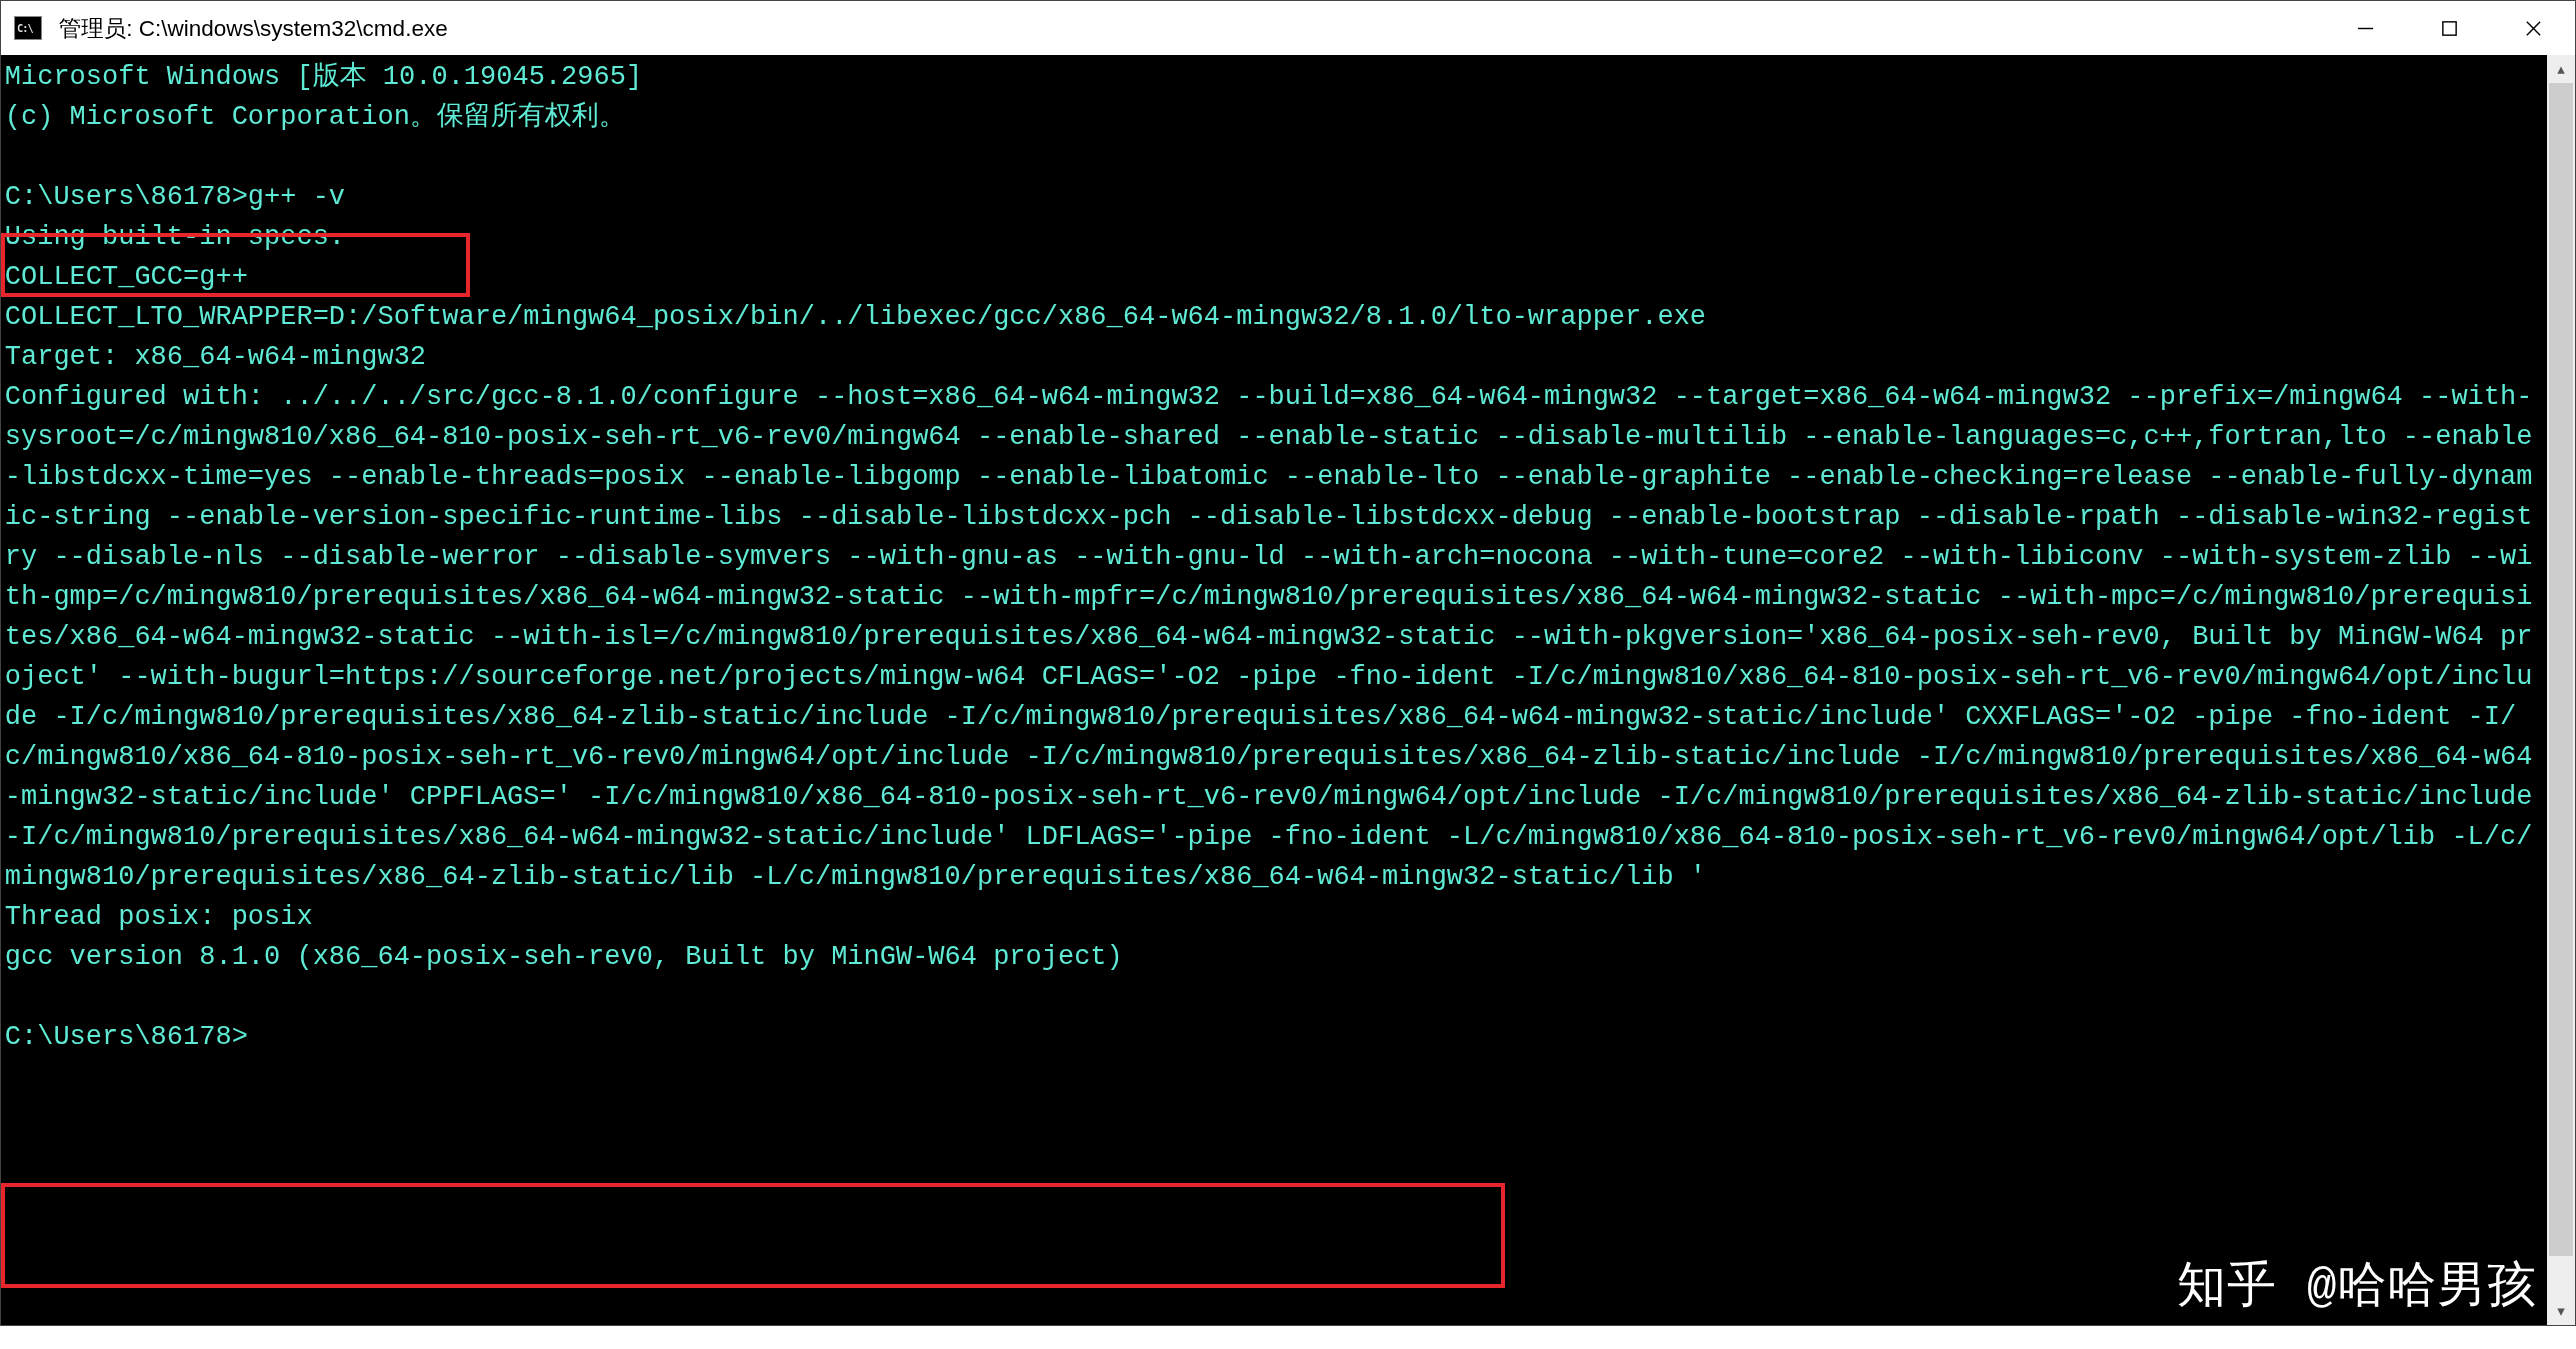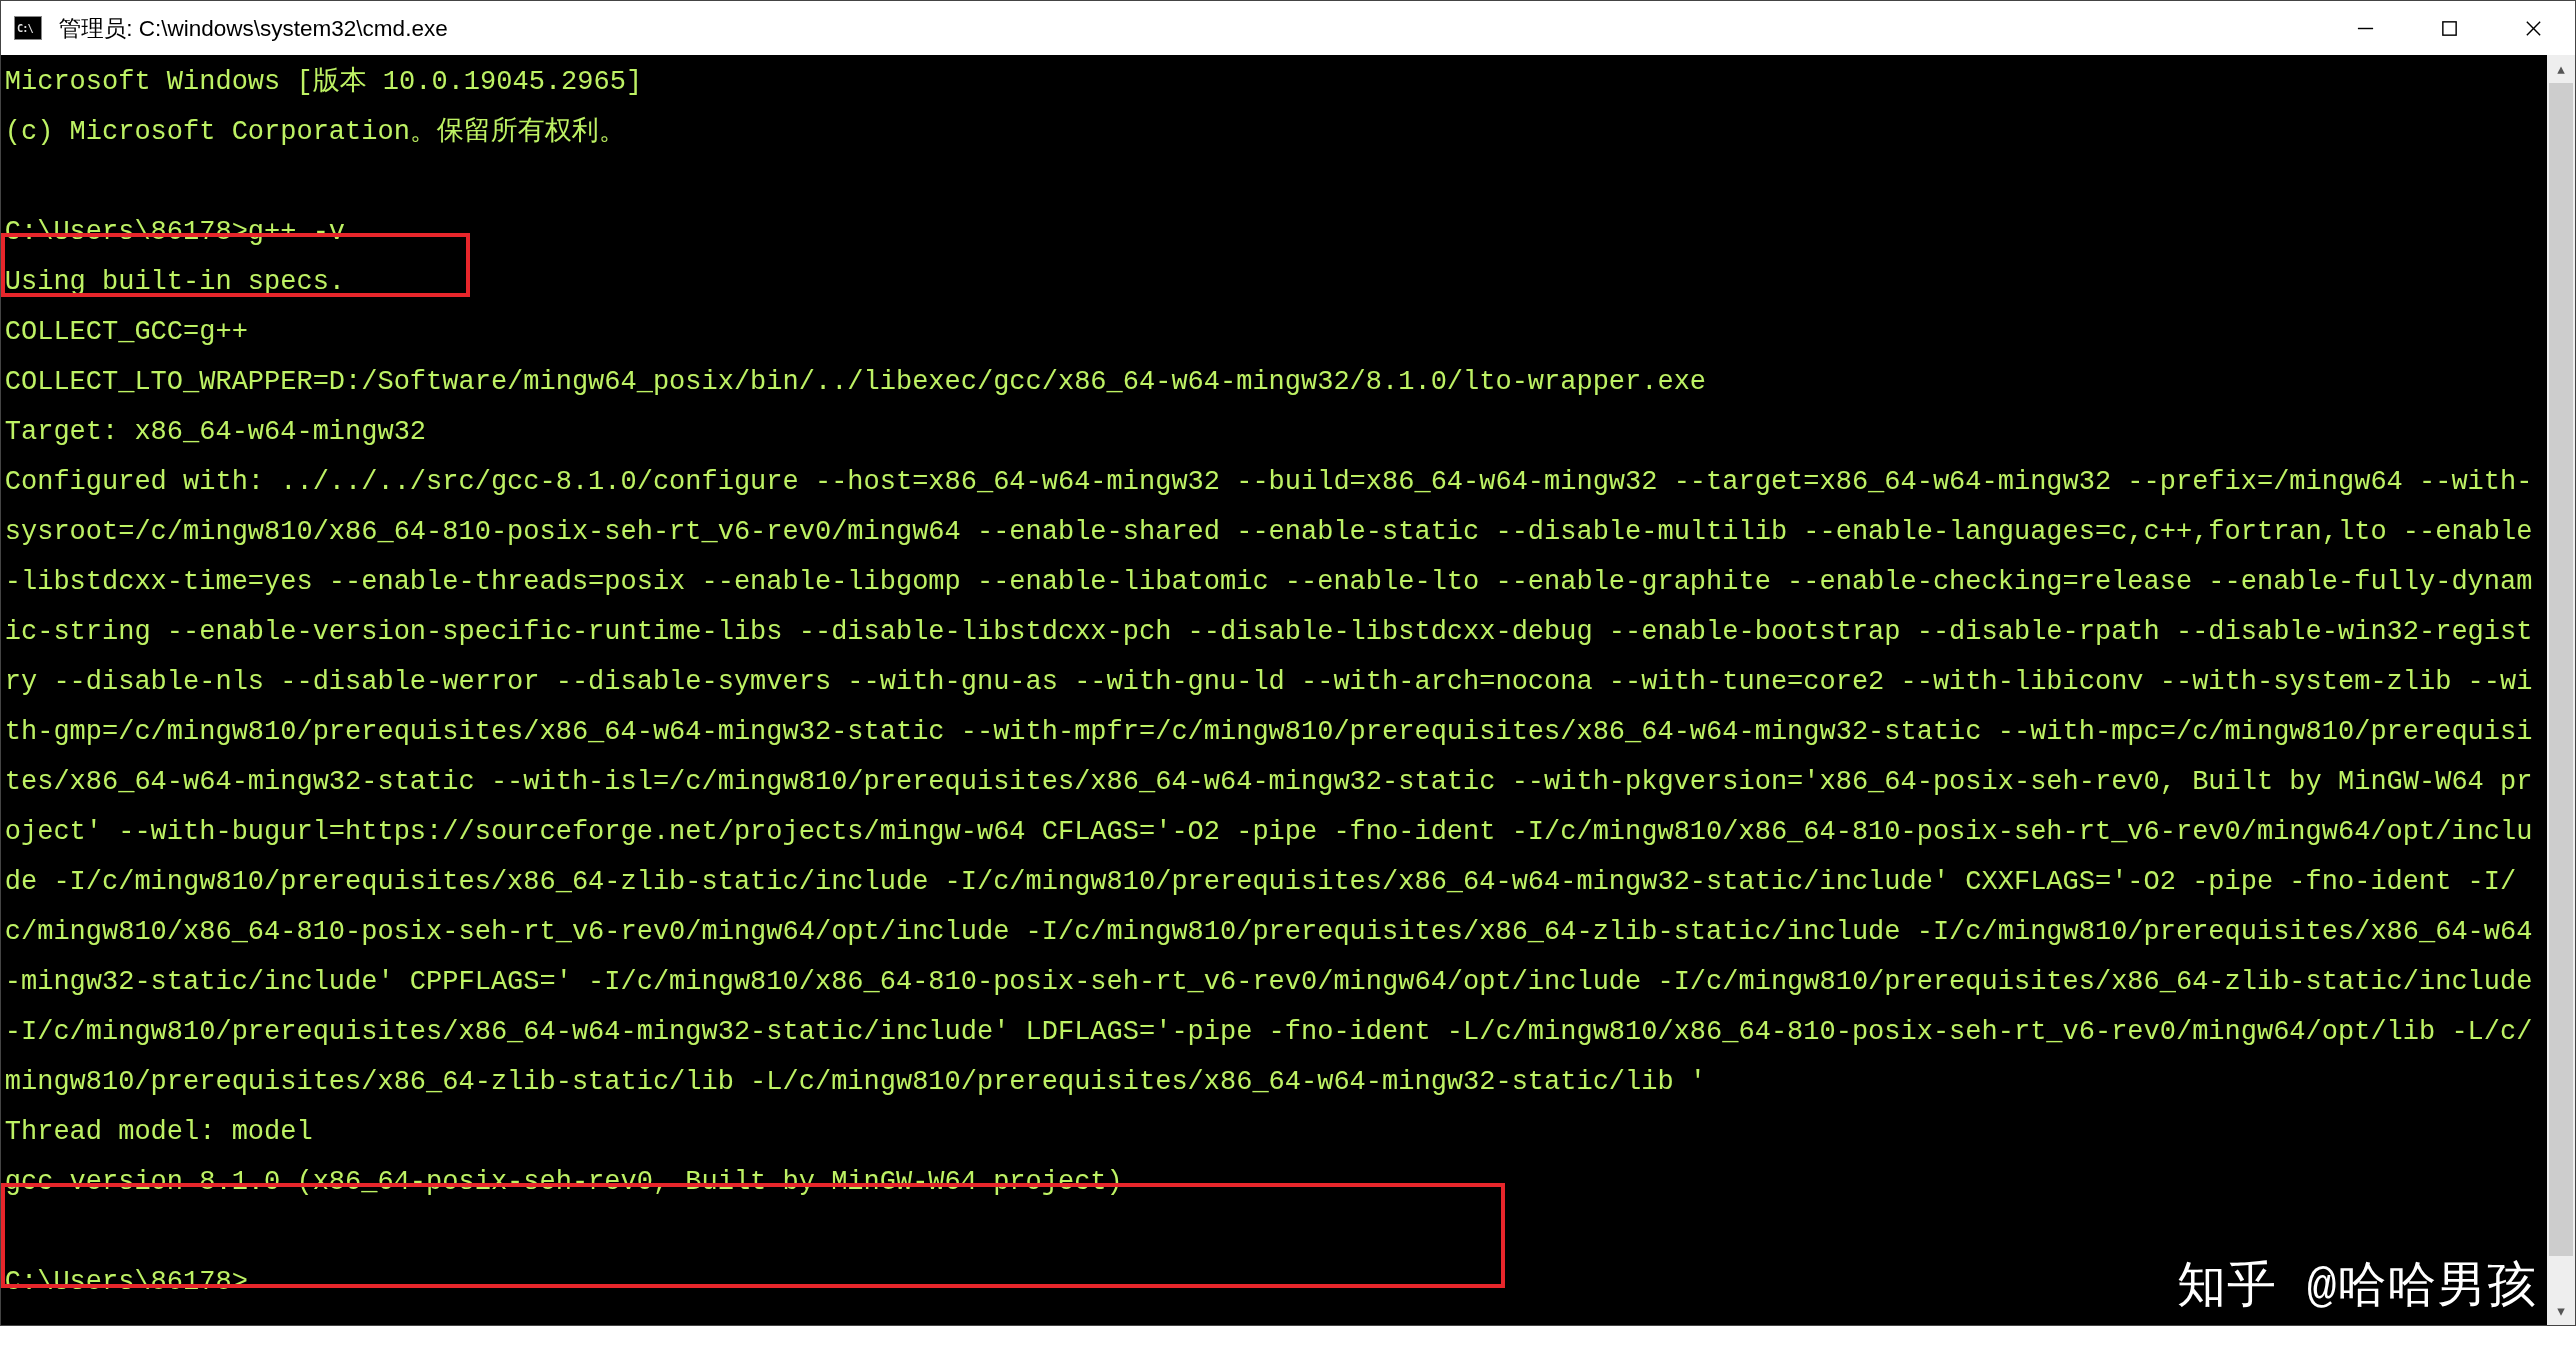--- a/index.html
+++ b/index.html
@@ -10,26 +10,26 @@
   .cmd-icon { width: 28px; height: 24.4px; background: #000; border: 0.9px solid #888; position: relative; }
   .cmd-icon::after { content: "C:\\"; color: #ddd; font: 700 10.3px/24.4px Consolas, monospace; position: absolute; left: 1.9px; top: -0.9px; letter-spacing: -0.9px; }
   .title-text { flex: 0 0 auto; font-size: 22.5px; color: #000; margin-left: 3.8px; }
   .title-spacer { flex: 1 1 auto; }
   .win-btn { width: 84px; height: 54px; display: flex; align-items: center; justify-content: center; color: #000; }
   .win-btn svg { width: 19px; height: 19px; }
   .terminal-area { position: relative; flex: 1 1 auto; background: #000; color: #c8c8c8; overflow: hidden; }
   .terminal-area pre {
     font-family: "NSimSun","SimSun","Courier New",Consolas,monospace;
     font-size: 27px;
-    line-height: 50px;
+    line-height: 40px;
     white-space: pre-wrap;
     word-break: break-all;
     padding: 1.9px 3.8px 1.9px 3.8px;
     margin: 0;
-    color: #bef264;
+    color: #5eead4;
     width: calc(100% - 28px);
   }
   .highlight-box { position: absolute; border: 4.7px solid #e7262b; pointer-events: none; }
   .hb1 { left: 0px; top: 178px; width: 469px; height: 64px; }
   .hb2 { left: 0px; top: 1128px; width: 1504px; height: 105px; }
   .scrollbar { position: absolute; right: 0; top: 0; bottom: 0; width: 28px; background: #eee; }
   .scroll-up, .scroll-down { width: 28px; height: 28px; background: #eee; display:flex; align-items:center; justify-content:center; color:#555; font-size:15px; }
   .scroll-down { position:absolute; bottom:0; }
   .scroll-thumb { position: absolute; left: 1.9px; right: 1.9px; top: 28px; height: 1173px; background: #cdcdcd; }
   .watermark { position: absolute; right: 38px; bottom: 7.5px; color: #fff; font-size: 49px; font-family: Liberation Mono, monospace; letter-spacing: 0.9px; pointer-events: none; }
@@ -66,21 +66,21 @@
   <div class="terminal-area">
 <pre><span>Microsoft Windows [版本 10.0.19045.2965]</span>
 <span>(c) Microsoft Corporation。保留所有权利。</span>
 
 <span>C:\Users\86178&gt;g++ -v</span>
 <span>Using built-in specs.
 COLLECT_GCC=g++
 COLLECT_LTO_WRAPPER=D:/Software/mingw64_posix/bin/../libexec/gcc/x86_64-w64-mingw32/8.1.0/lto-wrapper.exe
 Target: x86_64-w64-mingw32
 Configured with: ../../../src/gcc-8.1.0/configure --host=x86_64-w64-mingw32 --build=x86_64-w64-mingw32 --target=x86_64-w64-mingw32 --prefix=/mingw64 --with-sysroot=/c/mingw810/x86_64-810-posix-seh-rt_v6-rev0/mingw64 --enable-shared --enable-static --disable-multilib --enable-languages=c,c++,fortran,lto --enable-libstdcxx-time=yes --enable-threads=posix --enable-libgomp --enable-libatomic --enable-lto --enable-graphite --enable-checking=release --enable-fully-dynamic-string --enable-version-specific-runtime-libs --disable-libstdcxx-pch --disable-libstdcxx-debug --enable-bootstrap --disable-rpath --disable-win32-registry --disable-nls --disable-werror --disable-symvers --with-gnu-as --with-gnu-ld --with-arch=nocona --with-tune=core2 --with-libiconv --with-system-zlib --with-gmp=/c/mingw810/prerequisites/x86_64-w64-mingw32-static --with-mpfr=/c/mingw810/prerequisites/x86_64-w64-mingw32-static --with-mpc=/c/mingw810/prerequisites/x86_64-w64-mingw32-static --with-isl=/c/mingw810/prerequisites/x86_64-w64-mingw32-static --with-pkgversion='x86_64-posix-seh-rev0, Built by MinGW-W64 project' --with-bugurl=https://sourceforge.net/projects/mingw-w64 CFLAGS='-O2 -pipe -fno-ident -I/c/mingw810/x86_64-810-posix-seh-rt_v6-rev0/mingw64/opt/include -I/c/mingw810/prerequisites/x86_64-zlib-static/include -I/c/mingw810/prerequisites/x86_64-w64-mingw32-static/include' CXXFLAGS='-O2 -pipe -fno-ident -I/c/mingw810/x86_64-810-posix-seh-rt_v6-rev0/mingw64/opt/include -I/c/mingw810/prerequisites/x86_64-zlib-static/include -I/c/mingw810/prerequisites/x86_64-w64-mingw32-static/include' CPPFLAGS=' -I/c/mingw810/x86_64-810-posix-seh-rt_v6-rev0/mingw64/opt/include -I/c/mingw810/prerequisites/x86_64-zlib-static/include -I/c/mingw810/prerequisites/x86_64-w64-mingw32-static/include' LDFLAGS='-pipe -fno-ident -L/c/mingw810/x86_64-810-posix-seh-rt_v6-rev0/mingw64/opt/lib -L/c/mingw810/prerequisites/x86_64-zlib-static/lib -L/c/mingw810/prerequisites/x86_64-w64-mingw32-static/lib '</span>
-<span>Thread model: model</span>
+<span>Thread posix: posix</span>
 <span>gcc version 8.1.0 (x86_64-posix-seh-rev0, Built by MinGW-W64 project)</span>
 
 <span>C:\Users\86178&gt;</span></pre>
 
     <div class="highlight-box hb1"></div>
     <div class="highlight-box hb2"></div>
 
     <div class="scrollbar">
       <div class="scroll-up">▴</div>
       <div class="scroll-thumb"></div>

